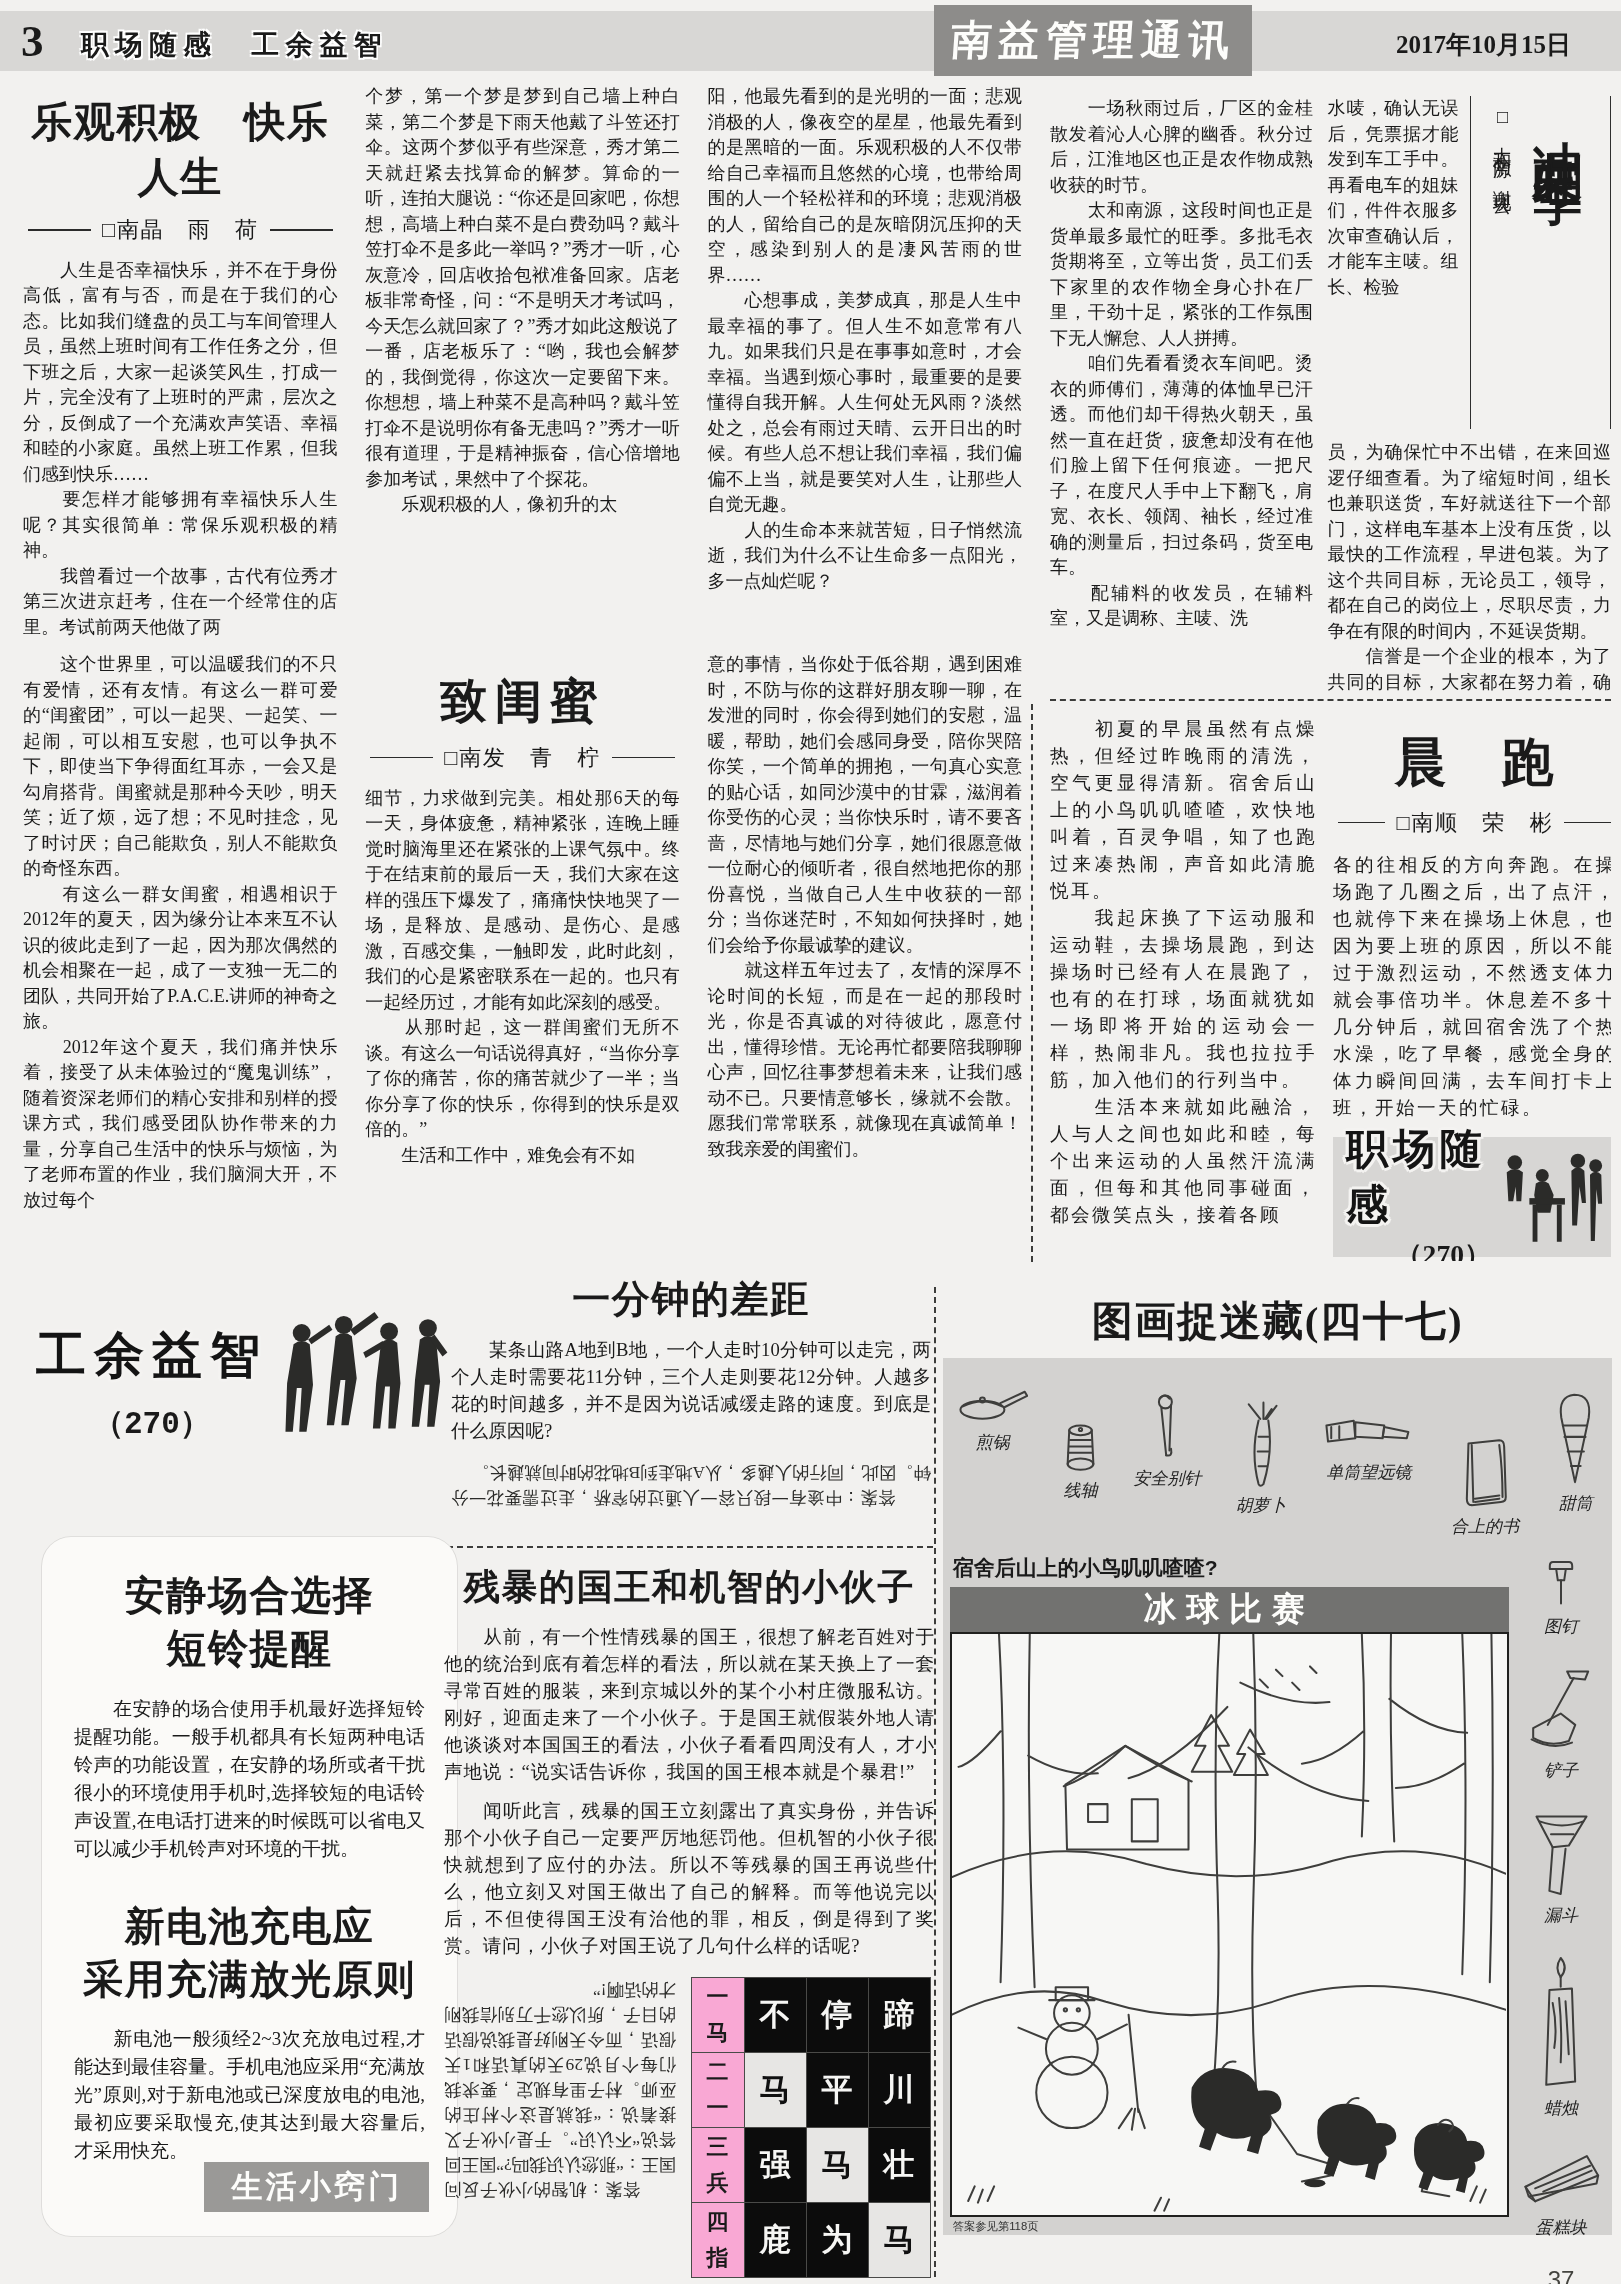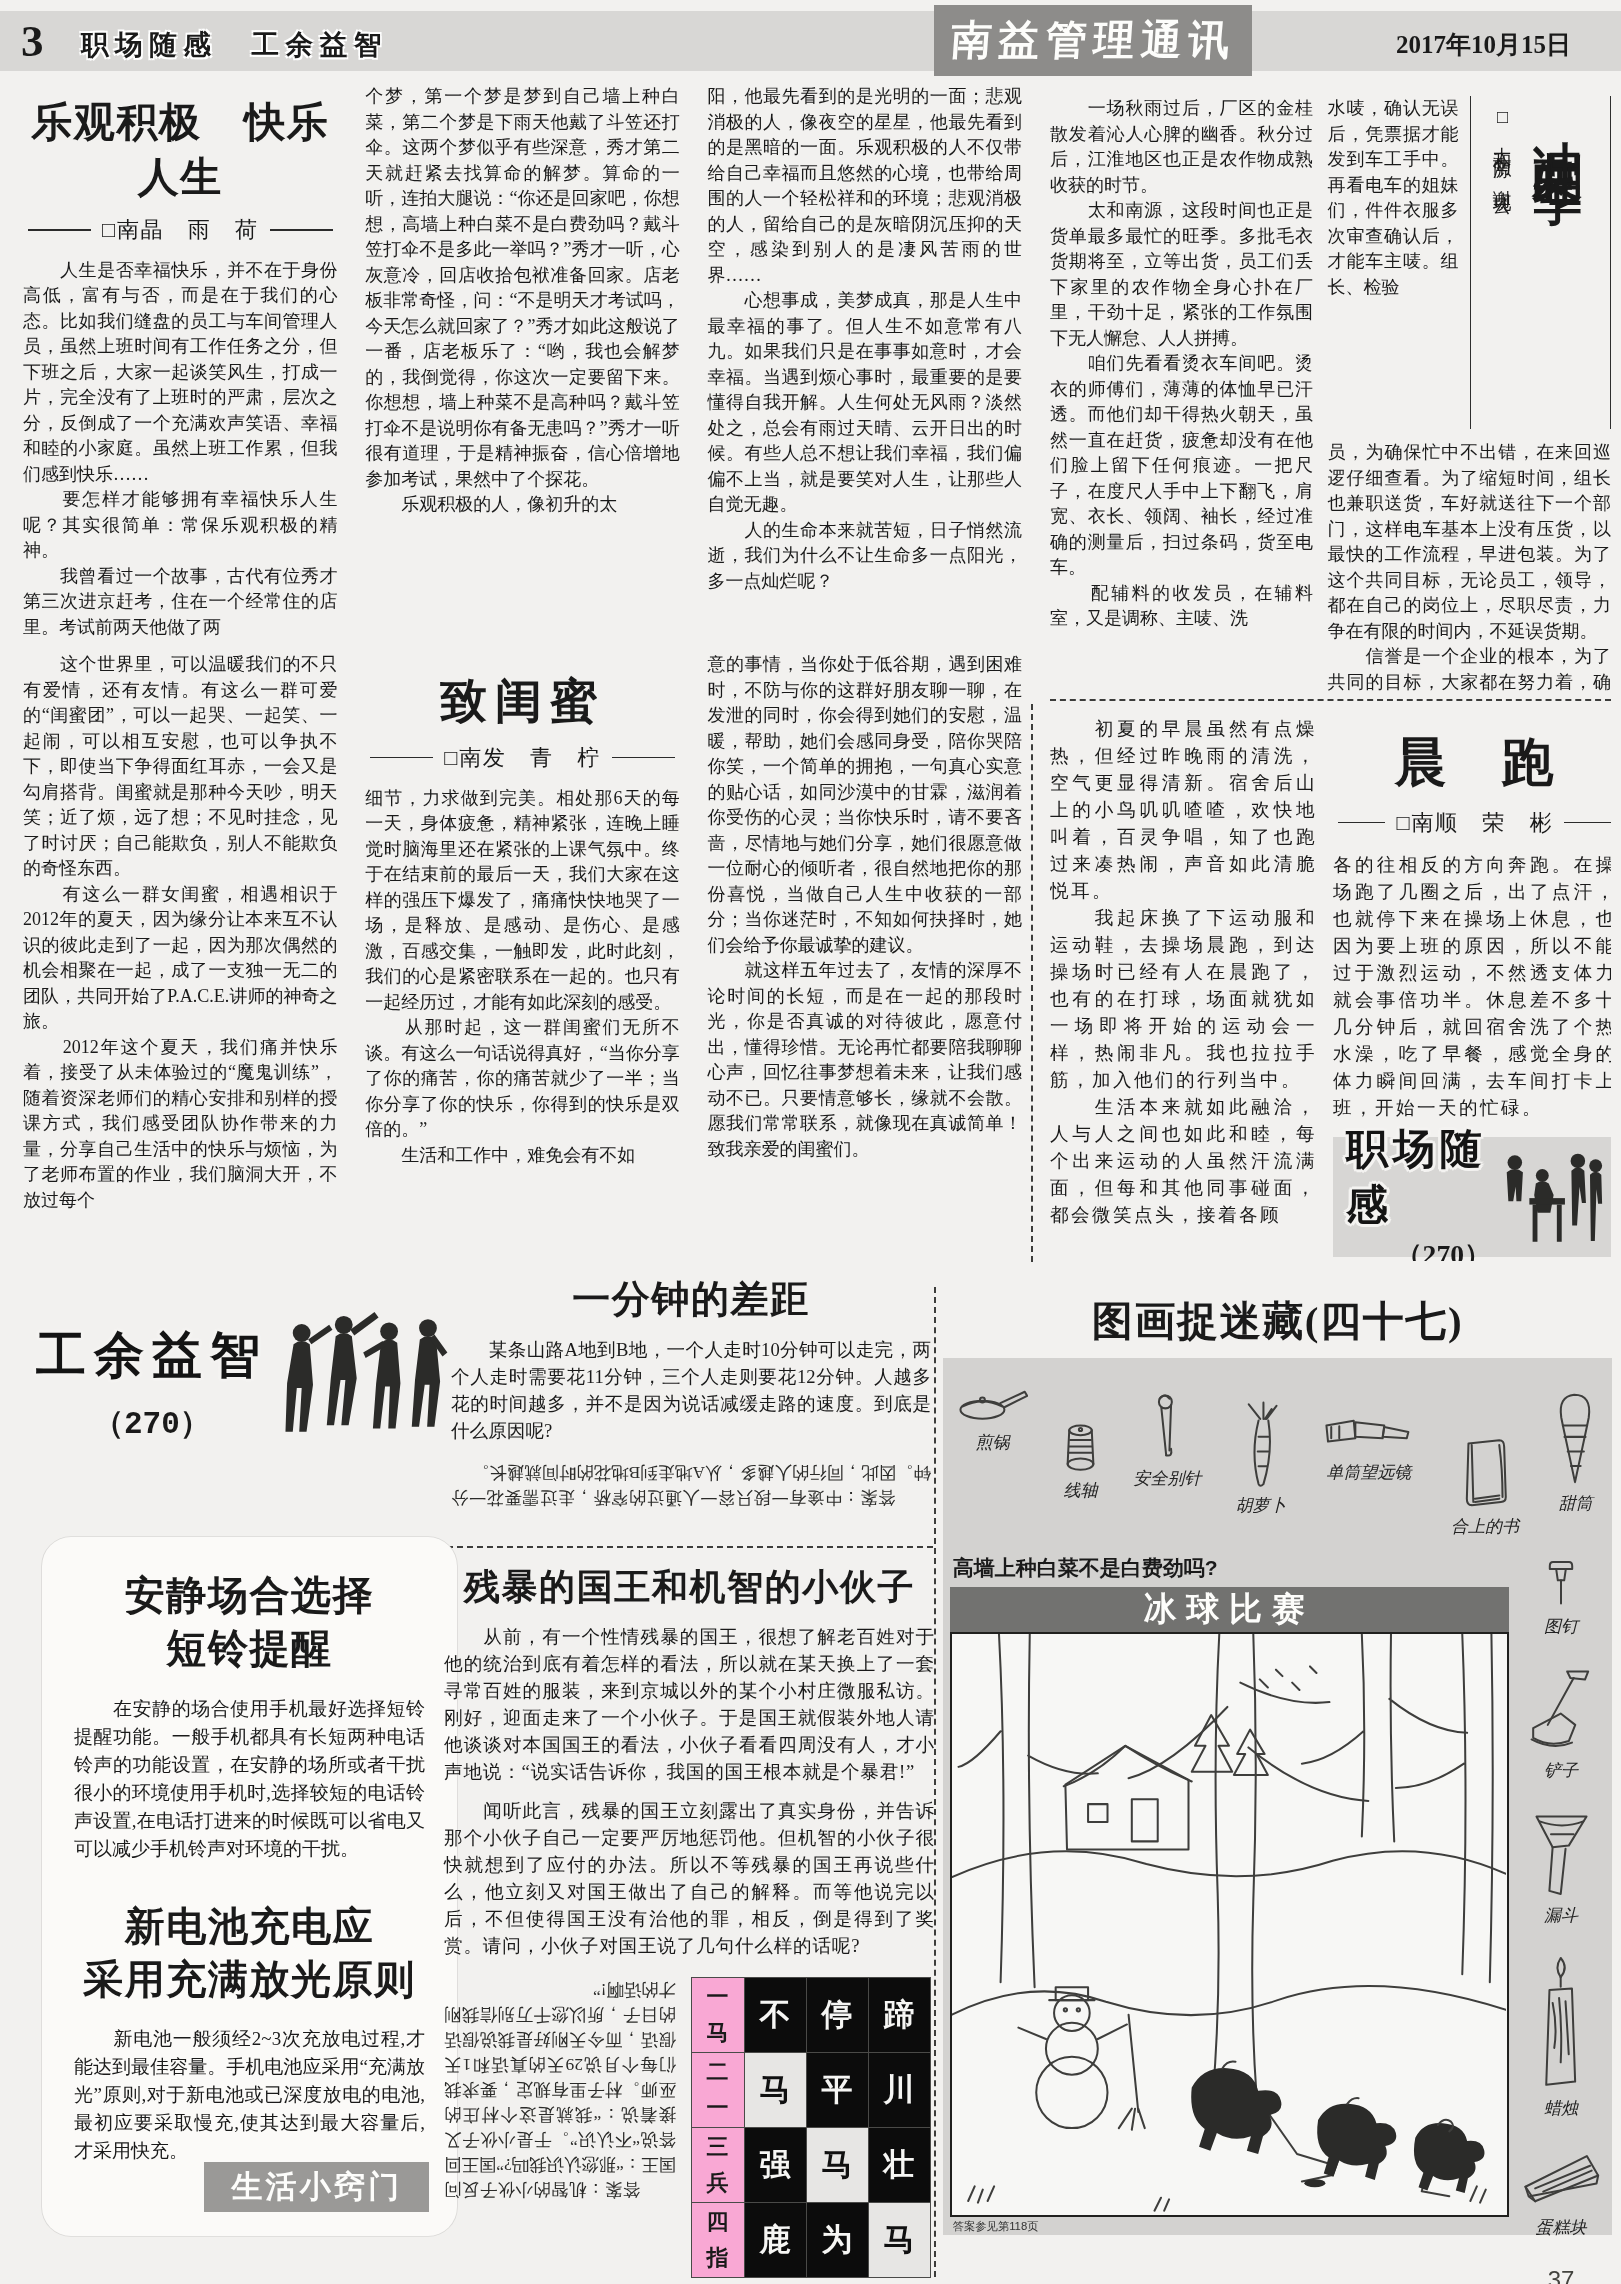--- a/index.html
+++ b/index.html
@@ -387,21 +387,21 @@
             <g class="ln">
               <path d="M10,34 Q6,8 26,6 Q48,6 44,34 L42,44 L12,44 Z"></path>
               <path d="M12,44 L27,114 L42,44"></path>
               <path d="M14,58 h26 M18,76 h20 M22,94 h12"></path>
             </g>
           </svg>
         <span class="lbl">甜筒</span>
       </div>
     </div>
 
-    <div class="find-caption" style="position:absolute;left:9.7px;top:196px;">高墙上种白菜不是白费劲吗?</div>
+    <div class="find-caption" style="position:absolute;left:9.7px;top:196px;">宿舍后山上的小鸟叽叽喳喳?</div>
 
     <div class="pic-bar" style="position:absolute;left:6.5px;top:229px;width:559px;height:45px;">冰球比赛</div>
 
     <div class="scene" style="position:absolute;left:6.5px;top:274px;width:559px;height:585px;">
       <svg width="554" height="580" viewBox="0 0 684 716">
         <g class="ln">
           <path d="M0,300 Q120,246 240,284 Q360,316 470,280 Q580,250 684,296"></path>
           <path d="M140,186 l74,-48 l78,42 v86 h-150 z"></path>
           <path d="M138,188 q42,-16 76,-50 q40,26 82,44"></path>
           <rect x="168" y="210" width="24" height="22"></rect>

